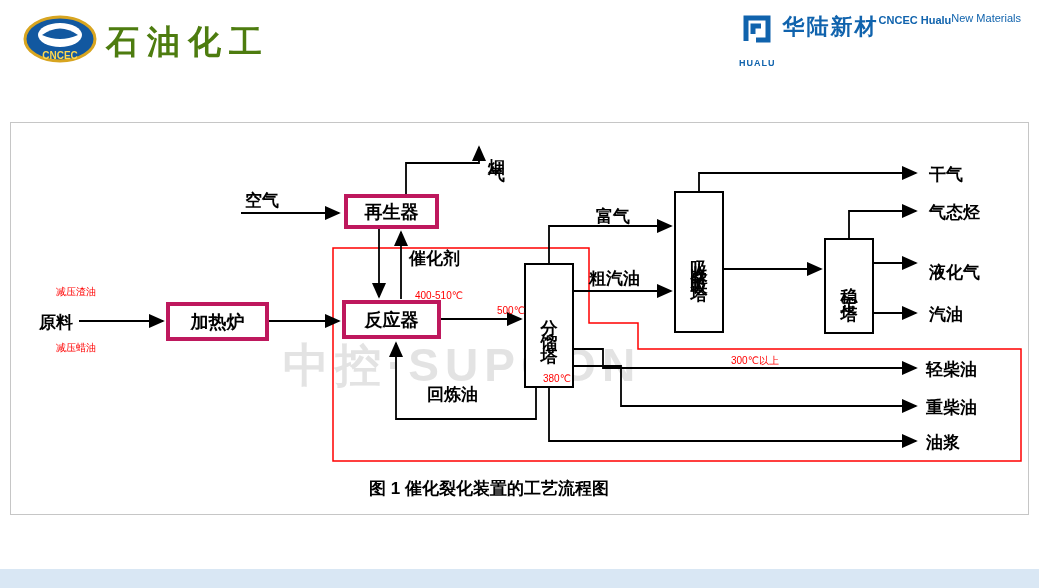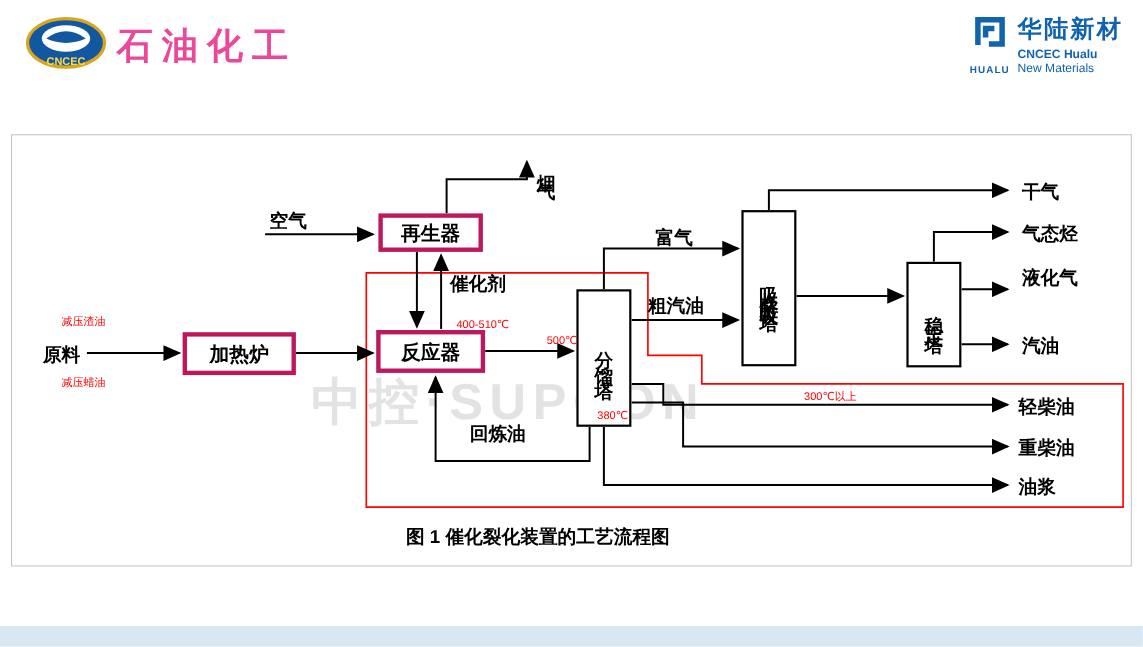--- a/index.html
+++ b/index.html
@@ -4,25 +4,25 @@
 <style>
   * { margin:0; padding:0; box-sizing:border-box; }
   html,body { width:1039px; height:588px; background:#fff; overflow:hidden; }
   body { font-family:"Liberation Sans","DejaVu Sans",sans-serif; position:relative; }
 
   .page { position:absolute; inset:0; background:#fff; }
 
   
   .cncec-logo { position:absolute; left:22px; top:14px; width:76px; height:52px; }
   .brand { position:absolute; left:106px; top:20px; font-size:33px; font-weight:bold;
-           color:#ec4899; font-family:"Liberation Serif","DejaVu Serif",serif; letter-spacing:8px; white-space:nowrap; }
+           color:#4d7c0f; font-family:"Liberation Serif","DejaVu Serif",serif; letter-spacing:8px; white-space:nowrap; }
   .hualu { position:absolute; right:18px; top:12px; display:flex; gap:7px; align-items:flex-start; }
   .hualu-icon-col { display:flex; flex-direction:column; align-items:center;gap:12px; }
   .hualu-icon-label { font-size:9px; font-weight:bold; color:#1063ad; letter-spacing:1px; }
-  .hualu-text-col { display:flex; flex-direction:column; }
+  .hualu-text-col { display:flex; flex-direction:row; }
   .hualu-name { font-size:22px; font-weight:bold; color:#1063ad; letter-spacing:2px; }
   .hualu-sub1 { font-size:11px; font-weight:bold; color:#1063ad; margin-top:2px; }
   .hualu-sub2 { font-size:11px; color:#1063ad; }
 
   .title { position:absolute; left:80px; top:85px; font-size:18px; font-weight:bold; color:#111; white-space:nowrap; }
 
   
   .diagram { position:absolute; left:10px; top:122px; width:1019px; height:393px;
              border:1px solid #c6c6c6; background:#fff; }
   .watermark { position:absolute; left:272px; top:212px; font-size:46px; font-weight:bold;
@@ -113,21 +113,21 @@
 
     <div class="lbl" style="left:28px; top:188px;">原料</div>
     <div class="lbl" style="left:234px; top:66px;">空气</div>
     <div class="lbl vlbl" style="left:474px; top:22px;">烟气</div>
     <div class="lbl" style="left:398px; top:124px;">催化剂</div>
     <div class="lbl" style="left:416px; top:260px;">回炼油</div>
     <div class="lbl" style="left:585px; top:82px;">富气</div>
     <div class="lbl" style="left:578px; top:144px;">粗汽油</div>
     <div class="lbl" style="left:918px; top:40px;">干气</div>
     <div class="lbl" style="left:918px; top:78px;">气态烃</div>
-    <div class="lbl" style="left:918px; top:118px;">液化气</div>
+    <div class="lbl" style="left:918px; top:138px;">液化气</div>
     <div class="lbl" style="left:918px; top:180px;">汽油</div>
     <div class="lbl" style="left:915px; top:235px;">轻柴油</div>
     <div class="lbl" style="left:915px; top:273px;">重柴油</div>
     <div class="lbl" style="left:915px; top:308px;">油浆</div>
 
     <div class="red" style="left:45px; top:162px;text-align:center;">减压渣油</div>
     <div class="red" style="left:45px; top:218px;">减压蜡油</div>
     <div class="red" style="left:404px; top:167px;">400-510℃</div>
     <div class="red" style="left:486px; top:182px;">500℃</div>
     <div class="red" style="left:532px; top:250px;">380℃</div>

